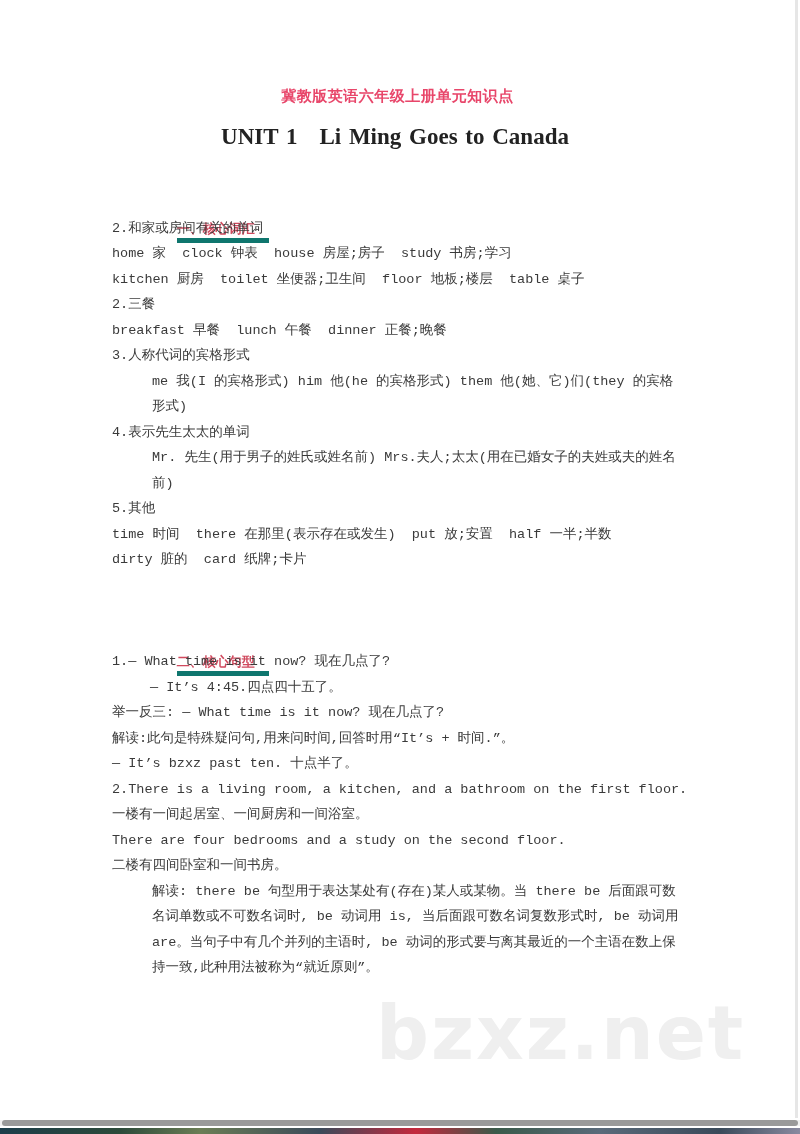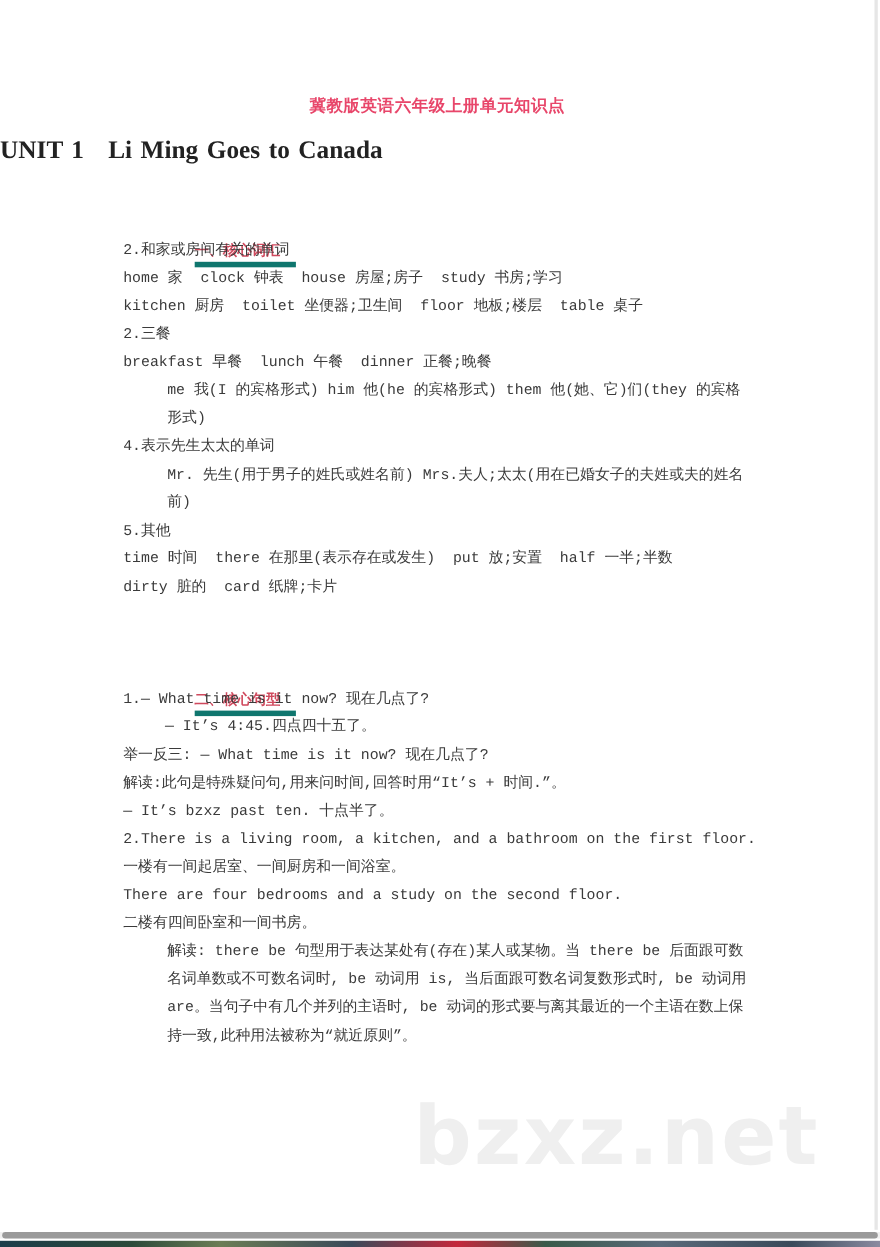--- a/index.html
+++ b/index.html
@@ -35,21 +35,21 @@
       font-weight: bold;
       font-size: 15px;
       color: #e8466a;
       letter-spacing: 0.5px;
     }
     .doc-title {
       position: absolute;
       left: 0;
       width: 790px;
       top: 124px;
-      text-align: left;
+      text-align: center;
       font-family: "Liberation Serif", serif;
       font-weight: bold;
       font-size: 23px;
       color: #222222;
       word-spacing: 2px;
     }
     .doc-title .gap { display: inline-block; width: 22px; }
     .body {
       position: absolute;
       left: 112px;
@@ -140,20 +140,21 @@
     <div class="body">
 
       <div class="line">
         <span class="heading">一、核心词汇</span>
       </div>
       <div class="line">2.和家或房间有关的单词</div>
       <div class="line">home 家  clock 钟表  house 房屋;房子  study 书房;学习</div>
       <div class="line">kitchen 厨房  toilet 坐便器;卫生间  floor 地板;楼层  table 桌子</div>
       <div class="line">2.三餐</div>
       <div class="line">breakfast 早餐  lunch 午餐  dinner 正餐;晚餐</div>
+      <div class="line">3.人称代词的宾格形式</div>
       <div class="line wrap">me 我(I 的宾格形式)  him 他(he 的宾格形式)  them 他(她、它)们(they 的宾格形式)</div>
       <div class="line">4.表示先生太太的单词</div>
       <div class="line wrap">Mr. 先生(用于男子的姓氏或姓名前)  Mrs.夫人;太太(用在已婚女子的夫姓或夫的姓名前)</div>
       <div class="line">5.其他</div>
       <div class="line">time 时间  there 在那里(表示存在或发生)  put 放;安置  half 一半;半数</div>
       <div class="line">dirty 脏的  card 纸牌;卡片</div>
 
       <div class="spacer"></div>
 
       <div class="line">

